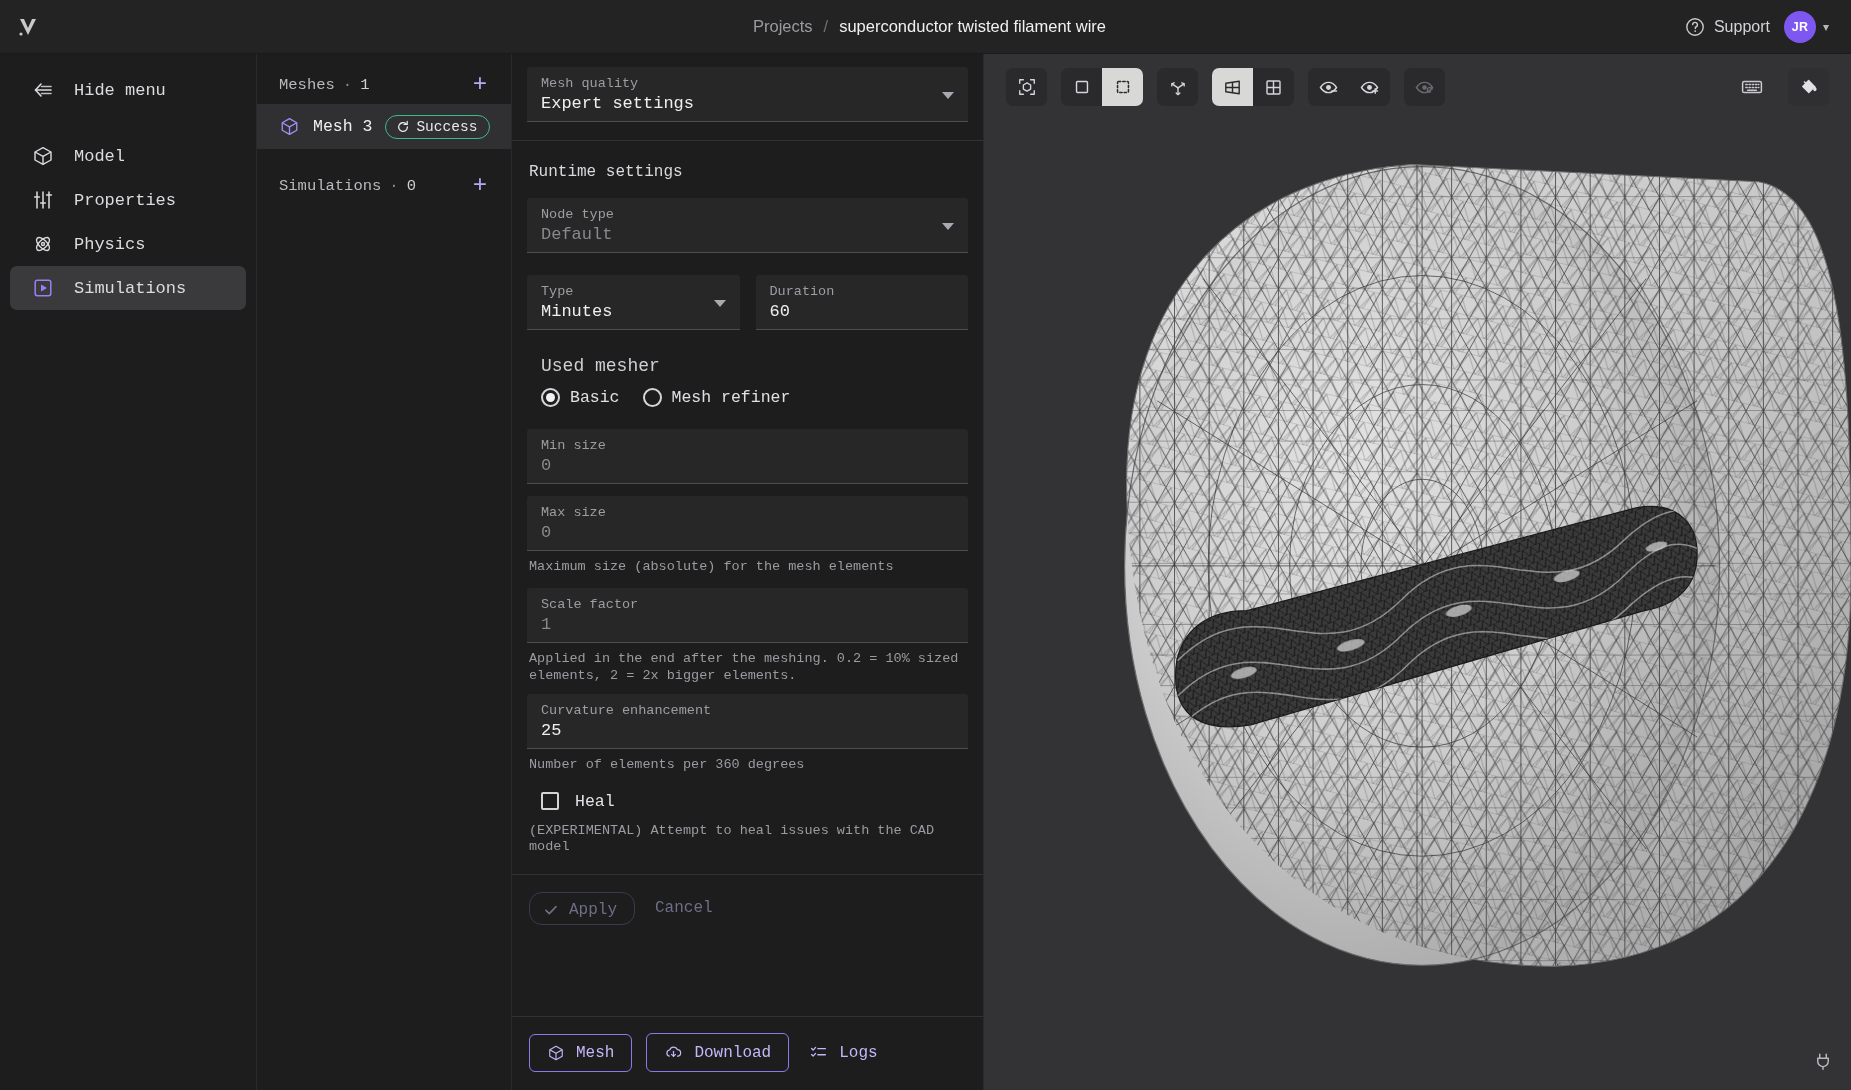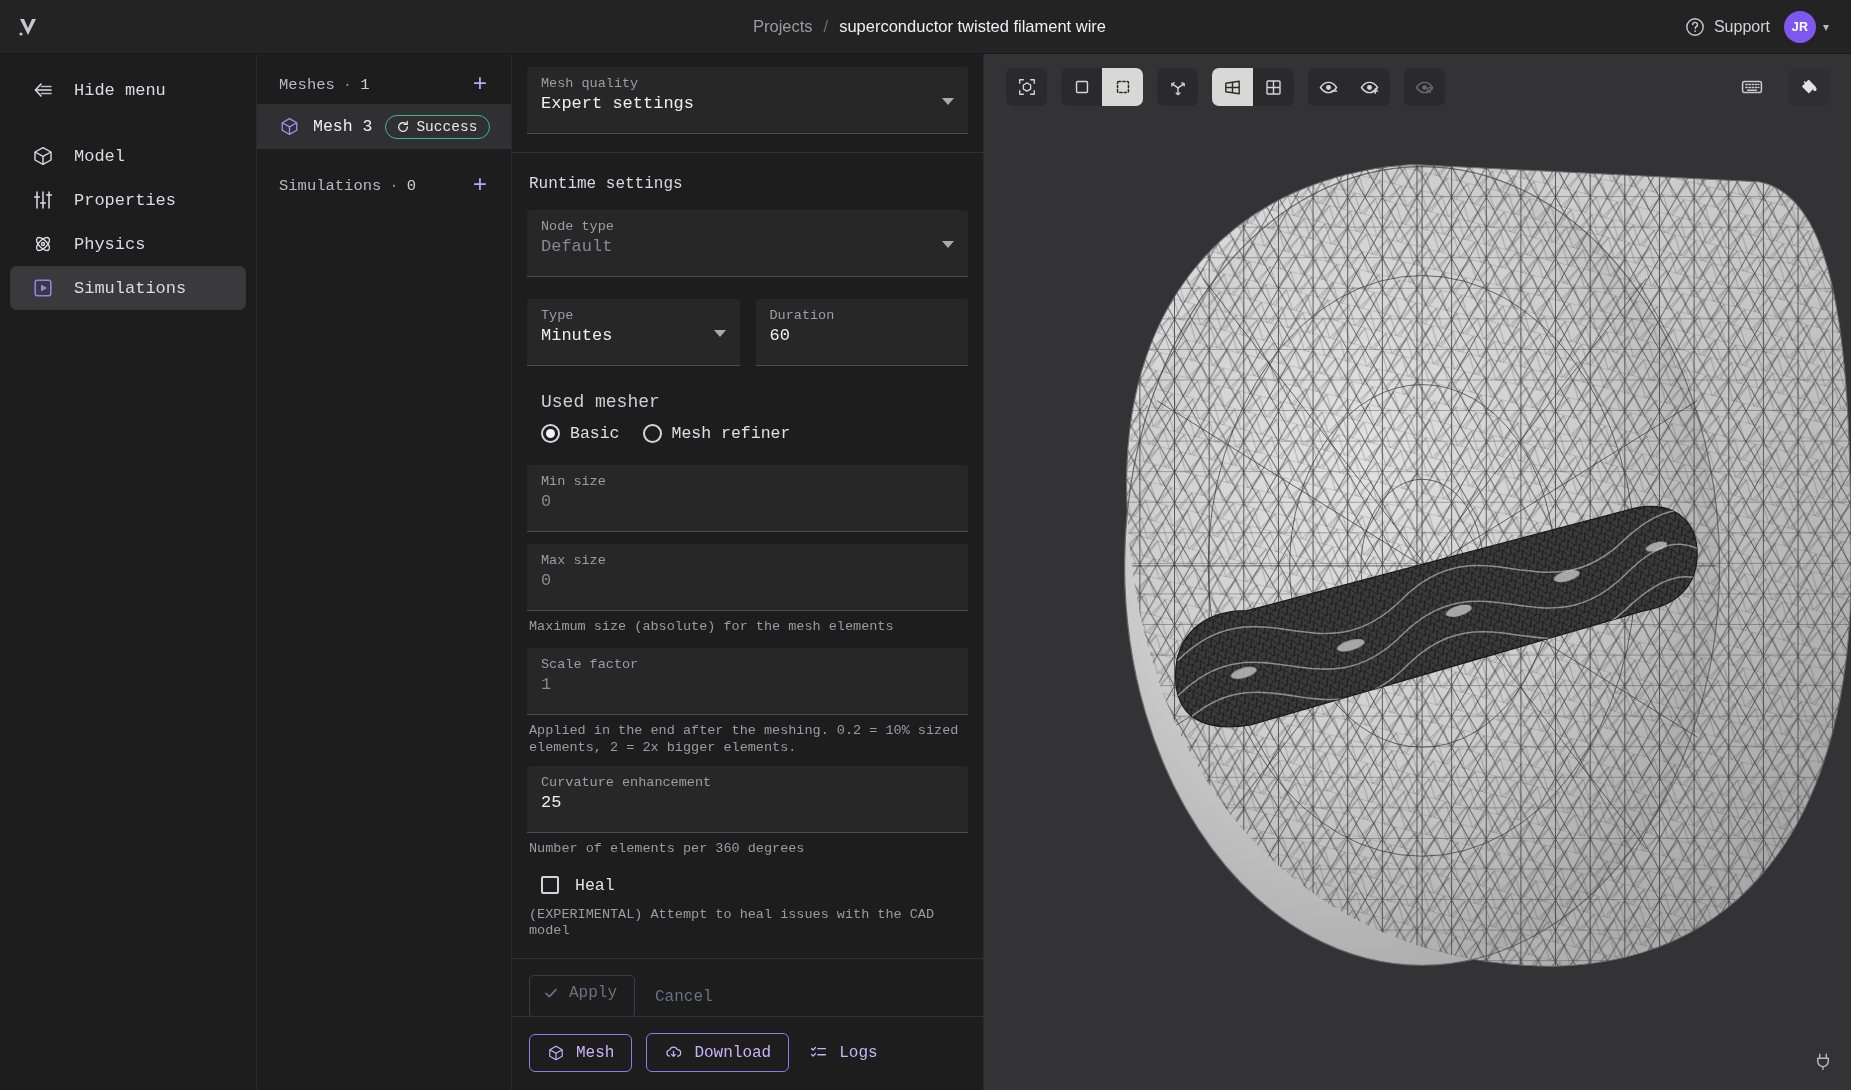--- a/index.html
+++ b/index.html
@@ -107,21 +107,21 @@
     width:472px; flex:0 0 472px;
     background:#1d1d1e;
     display:flex; flex-direction:column;
     border-right:1px solid #2a2a2c;
     overflow:hidden;
   }
   .settings-scroll { flex:1; overflow:hidden; padding:0; }
   .fieldwrap { margin:13px 15px 0 15px; }
   .field {
     background:#272728; border-bottom:1px solid #4d4d50;
-    padding:9px 14px 20px 14px; position:relative;
+    padding:9px 14px 8px 14px; position:relative;
     border-radius:3px 3px 0 0; cursor:text;
   }
   .field.select { cursor:pointer; }
   .f-label { color:#9d9da3; font-size:13.5px; margin-bottom:3px; }
   .f-value { color:#efeff1; font-size:17px; }
   .f-value.placeholder { color:#88888e; }
   .caret {
     position:absolute; right:14px; top:50%; transform:translateY(-30%);
     width:0;height:0;border-left:6px solid transparent;border-right:6px solid transparent;
     border-top:7px solid #a9a9af;
@@ -148,22 +148,22 @@
   .cbox { width:18px;height:18px;border:2px solid #d4d4d8;border-radius:2px;flex:0 0 18px;cursor:pointer; }
   .check-label { color:#e4e4e8; font-size:16.5px; }
 
   .actions {
     display:flex; align-items:center; gap:12px;
     padding:16px 17px 16px 17px;
     border-top:1px solid #313133; margin-top:18px;
   }
   .btn-apply {
     display:flex; align-items:center; gap:10px;
-    border:1px solid #3a3a50; border-radius:5px;
-    padding:8px 17px 15px 13px; color:#6e6e86; font-size:16px;
+    border:1px solid #3a3a50; border-radius:13px;
+    padding:8px 17px 5px 13px; color:#6e6e86; font-size:16px;
     background:transparent; cursor:default;
   }
   .btn-cancel { color:#6e6e86; font-size:16px; padding:8px 8px; cursor:default; }
 
   .footbar {
     display:flex; align-items:center; gap:14px;
     padding:16px 17px 18px 17px;
     border-top:1px solid #313133;
   }
   .btn-out {

